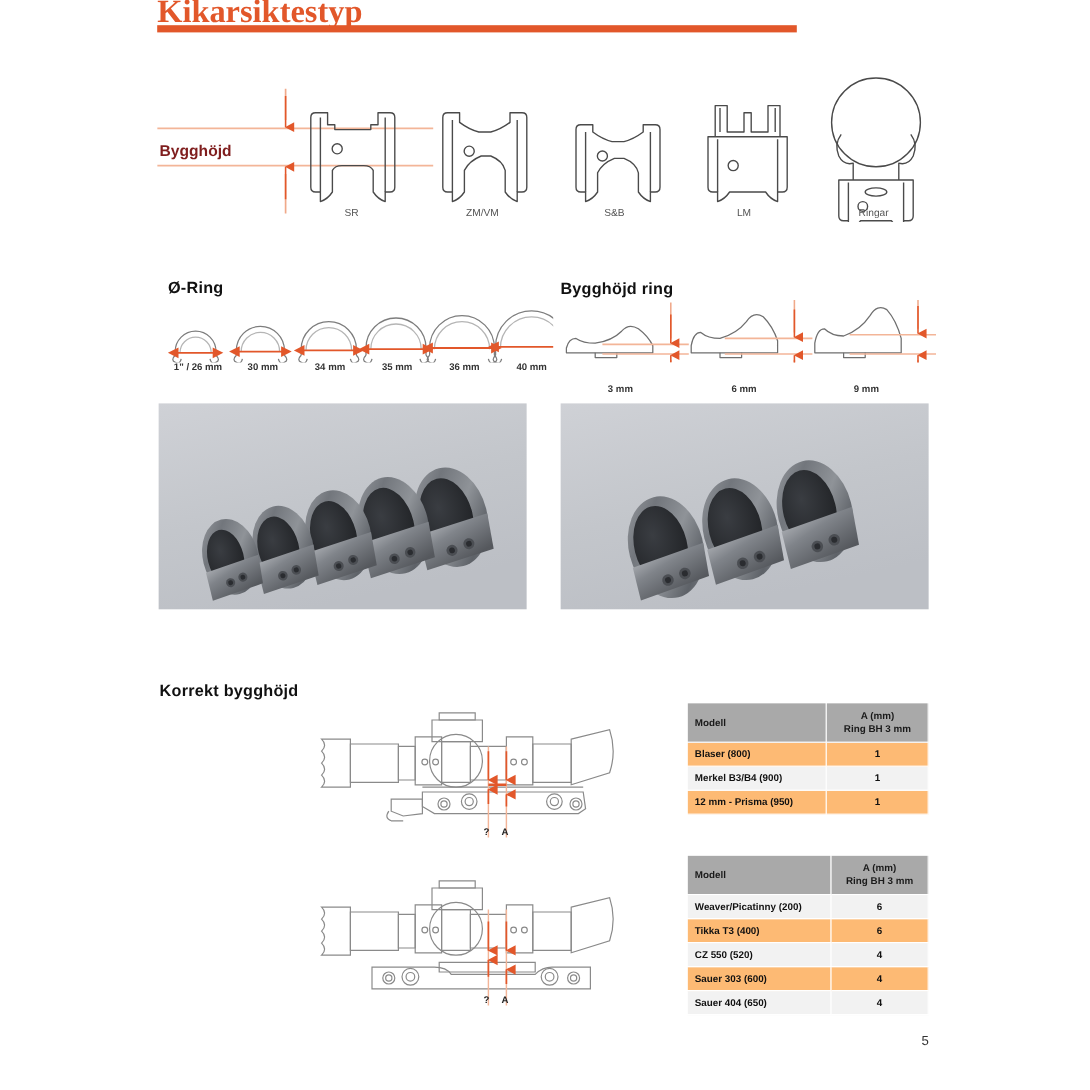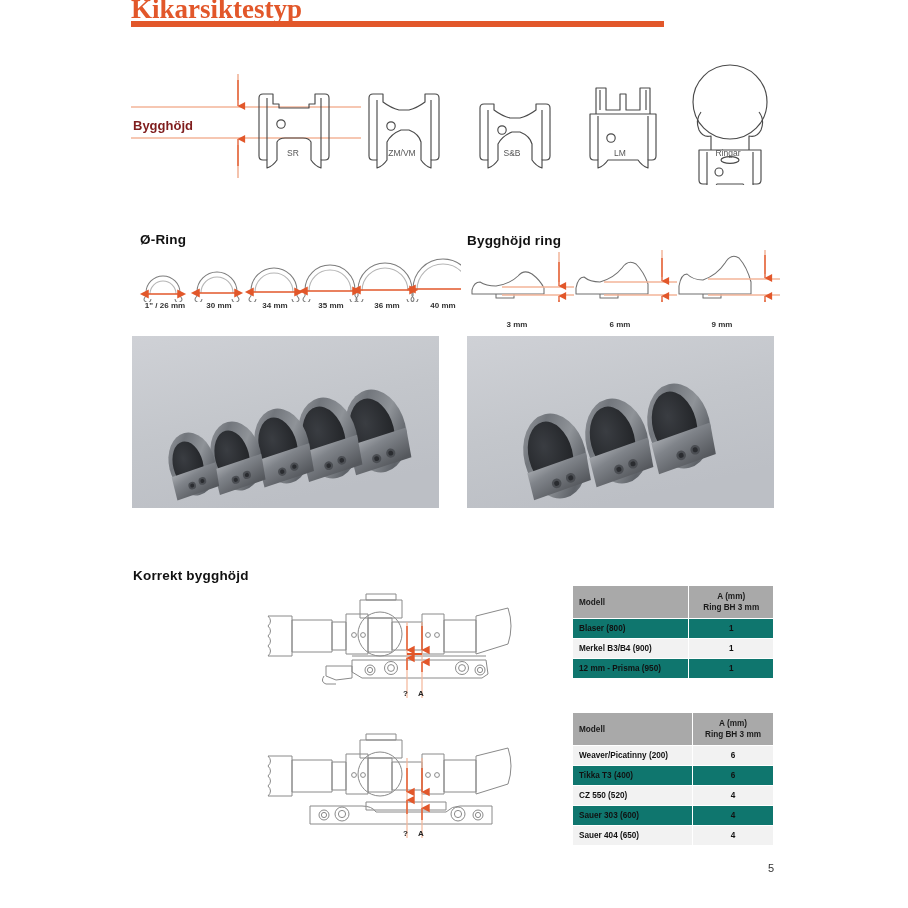--- a/index.html
+++ b/index.html
@@ -24,21 +24,21 @@
   }
 
   
   .sec-head{
     position:absolute;font-weight:bold;font-size:13.5px;color:#111;
     letter-spacing:.2px;
   }
 
   
   .mounts{position:absolute;left:131px;top:60px;width:660px;height:125px;}
-  .mount-labels{position:absolute;left:131px;top:148px;width:660px;height:16px;}
+  .mount-labels{position:absolute;left:131px;top:172px;width:660px;height:16px;}
   .mount-labels span{
     position:absolute;font-size:8.5px;color:#555;text-align:center;
     transform:translateX(-50%);
   }
   .bygghojd-label{
     position:absolute;left:131px;top:118px;
     font-weight:bold;font-size:13px;color:#7f1d1d;background:#fff;
     padding:0 2px;z-index:5;
   }
 
@@ -79,21 +79,21 @@
     background:#a9a9a9;color:#1a1a1a;font-weight:bold;
     padding:5px 6px;text-align:left;border:1px solid #fff;
     font-size:8.2px;line-height:1.35;
   }
   .tbl th.num{text-align:center;}
   .tbl td{
     padding:5px 6px;border:1px solid #fff;color:#111;font-weight:bold;
     font-size:8.2px;
   }
   .tbl td.num{text-align:center;font-weight:bold;}
-  .tbl tr.alt td{background:#0f766e;}
+  .tbl tr.alt td{background:#fdba74;}
   .tbl tr.plain td{background:#f2f2f2;}
 
   
   .pageno{
     position:absolute;left:768px;top:862px;font-size:11px;color:#333;
   }
 </style>
 </head>
 <body>
 

